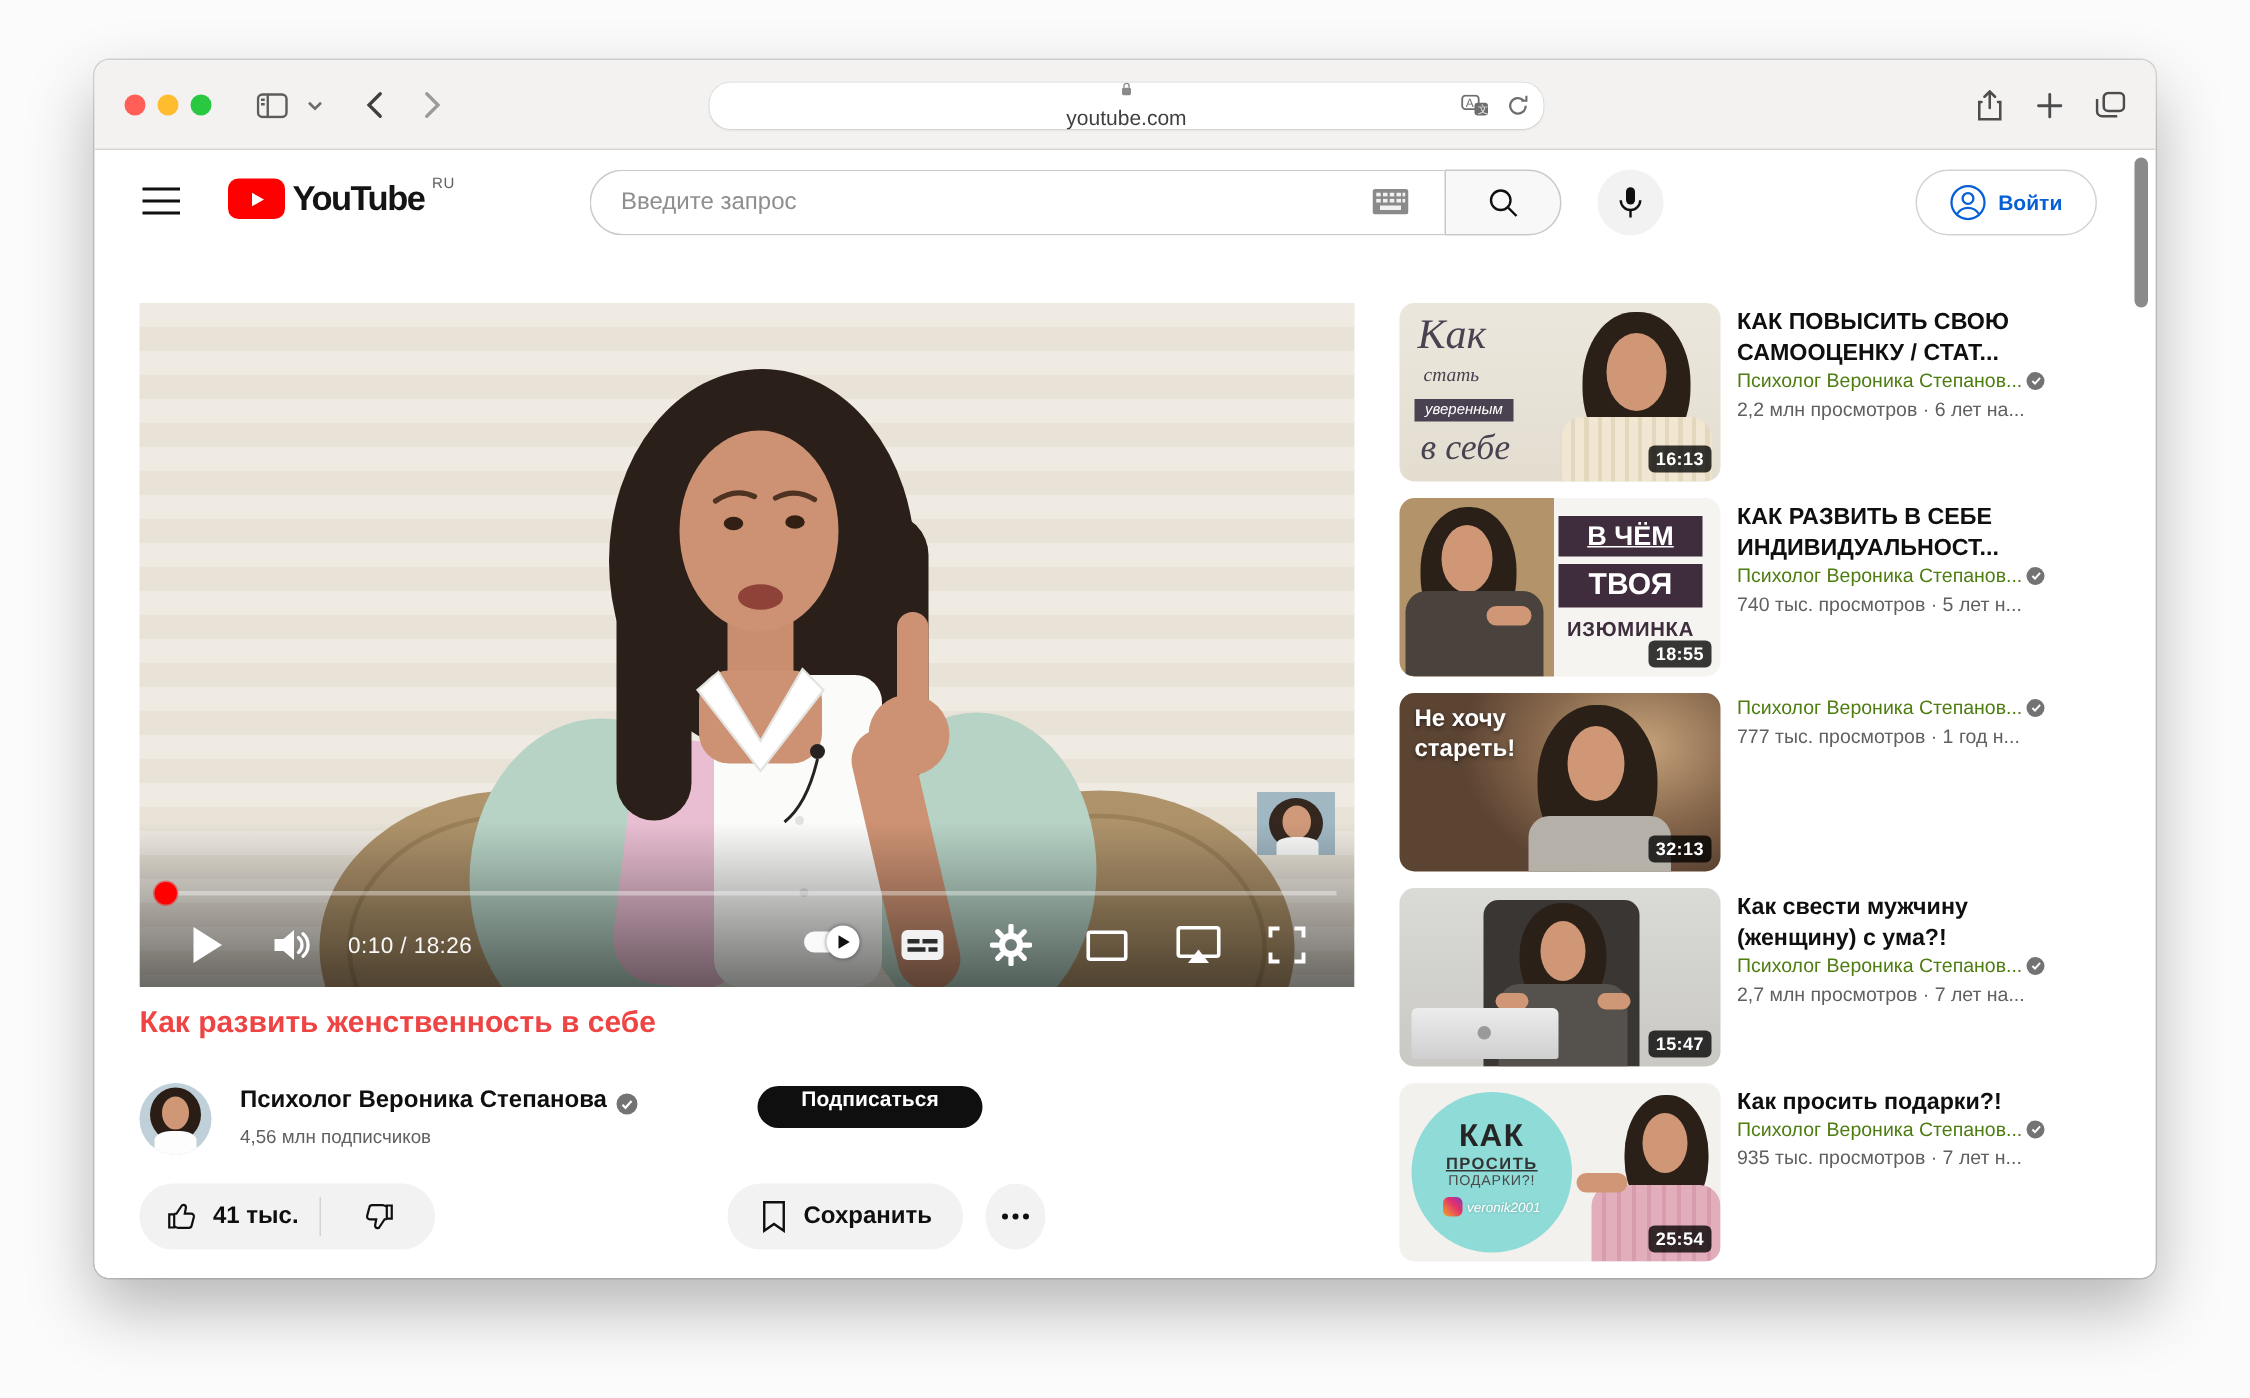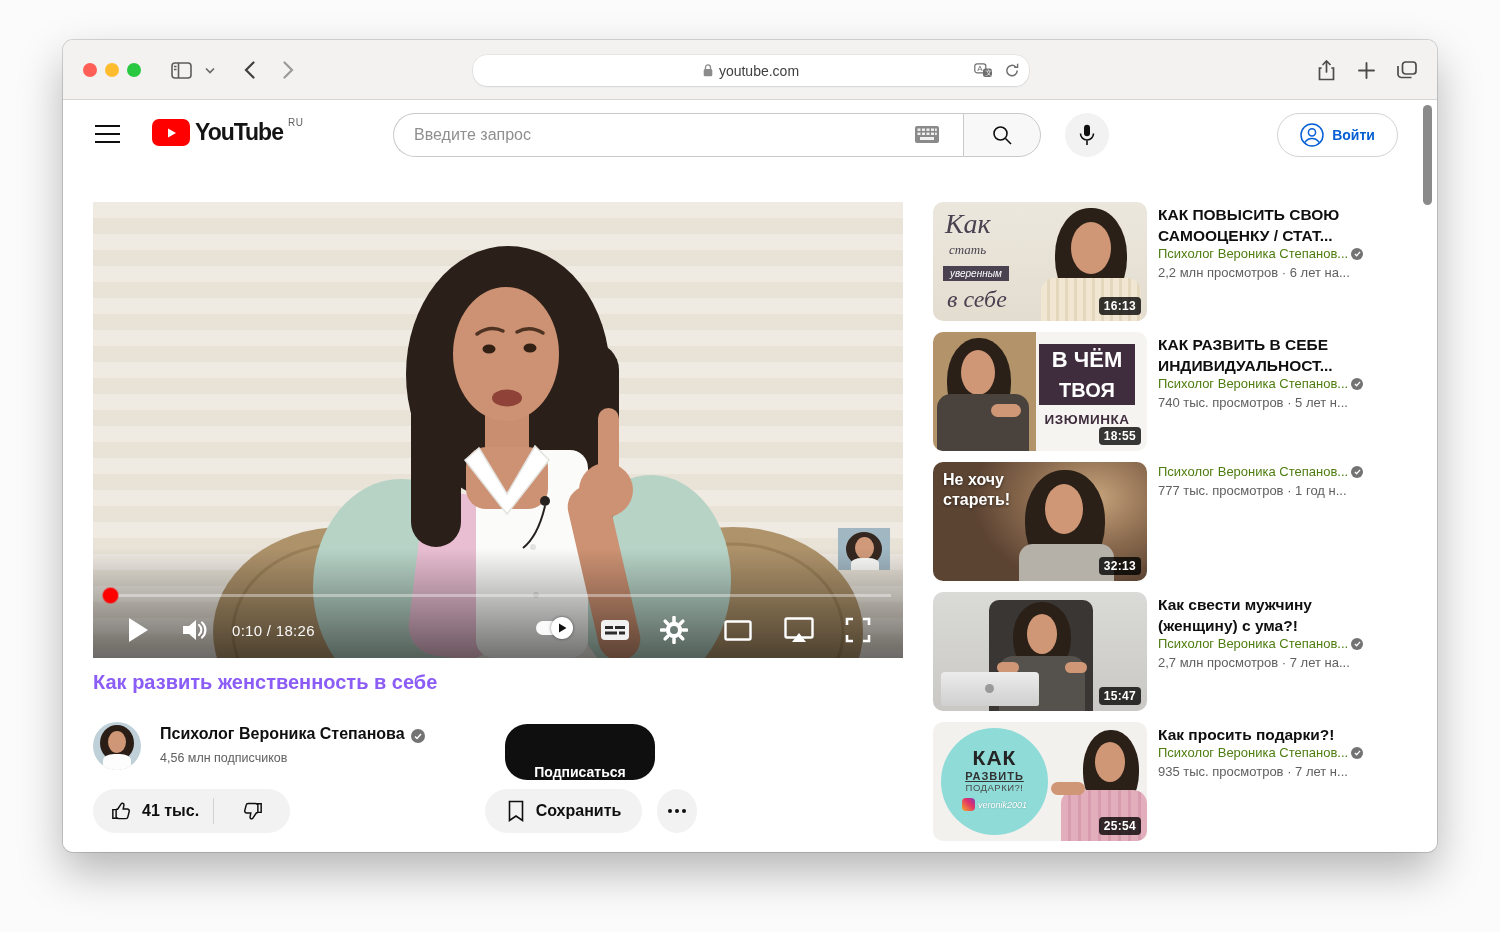--- a/index.html
+++ b/index.html
@@ -13,21 +13,21 @@
 
   .toolbar { position:absolute; left:0; top:0; right:0; height:60px; background:#f3f2f1;
     border-bottom:1px solid #d7d6d5; }
   .tl { position:absolute; top:23px; width:14px; height:14px; border-radius:50%; }
   .tl.red { left:20px; background:#ff5f57; }
   .tl.yellow { left:42px; background:#febc2e; }
   .tl.green { left:64px; background:#28c840; }
   .tb-ic { position:absolute; top:16px; width:28px; height:28px; display:flex; align-items:center; justify-content:center; color:#5c5c5c; }
   .urlbar { position:absolute; left:410px; top:15px; width:556px; height:31px; background:#fff;
     border-radius:14px; box-shadow:0 0 0 .5px rgba(0,0,0,.10), 0 1px 2px rgba(0,0,0,.07);
-    display:flex; align-items:center; justify-content:center; gap:6px; color:#3f3f3f; font-size:14px; }
+    display:flex; align-items:center; justify-content:center; gap:6px; color:#3f3f3f; font-size:14px;flex-direction:column; }
   .urlbar .side-ic { position:absolute; right:10px; top:0; height:31px; display:flex; gap:12px; align-items:center; color:#6d6d6d; }
 
   
   .page { position:absolute; left:0; top:61px; width:1374px; height:751px; background:#fff; }
 
   
   .hamburger { position:absolute; left:32px; top:24px; width:25px; height:18px; cursor:pointer; }
   .hamburger i { display:block; height:2px; background:#0f0f0f; margin-bottom:6px; }
   .logo { position:absolute; left:89px; top:18px; display:flex; align-items:flex-start; gap:5px; cursor:pointer; }
   .logo-badge { width:38px; height:27px; background:#ff0000; border-radius:7px; display:flex; align-items:center; justify-content:center; }
@@ -57,29 +57,29 @@
     background:linear-gradient(180deg, rgba(0,0,0,0) 0%, rgba(0,0,0,.55) 100%); }
   .progress { position:absolute; left:12px; right:12px; top:392px; height:3px; background:rgba(255,255,255,.38); }
   .progress .dot { position:absolute; left:-2px; top:-6px; width:15px; height:15px; border-radius:50%; background:#f00; box-shadow:0 0 0 1px rgba(255,0,0,.4); }
   .ctl { position:absolute; display:flex; align-items:center; justify-content:center; color:#fff; cursor:pointer; }
   .time { position:absolute; left:139px; top:413px; height:30px; display:flex; align-items:center;
     color:rgba(255,255,255,.96); font-size:15px; letter-spacing:.3px; }
   .autoplay { position:absolute; left:443px; top:419px; width:34px; height:14px; background:rgba(255,255,255,.95); border-radius:7px; cursor:pointer; }
   .autoplay .knob { position:absolute; right:-3px; top:-4px; width:22px; height:22px; border-radius:50%; background:#fff; box-shadow:0 0 3px rgba(0,0,0,.5); display:flex; align-items:center; justify-content:center; }
 
   
-  .vtitle { position:absolute; left:30px; top:570px; font-size:20px; font-weight:700; color:#8b5cf6; }
+  .vtitle { position:absolute; left:30px; top:570px; font-size:20px; font-weight:700; color:#ef4444; }
   .avatar { position:absolute; left:30px; top:621px; width:48px; height:48px; border-radius:50%; overflow:hidden; background:#bfd0d8; cursor:pointer; }
   .mini-h { position:absolute; background:#2a1d16; border-radius:50%; }
   .mini-f { position:absolute; background:#cf9776; border-radius:50%; }
   .mini-b { position:absolute; background:#fdfdfd; border-radius:40% 40% 0 0; }
   .ch-name { position:absolute; left:97px; top:624px; font-size:16px; font-weight:700; color:#0f0f0f; display:flex; align-items:flex-end; gap:6px; cursor:pointer; }
   .ch-subs { position:absolute; left:97px; top:650px; font-size:12.5px; color:#606060; }
-  .subscribe { position:absolute; left:442px; top:623px; width:150px; height:56px; background:#0f0f0f;
-    border-radius:22px; color:#fff; font-size:14px; font-weight:700; display:flex; align-items:flex-end; justify-content:center; cursor:pointer; }
+  .subscribe { position:absolute; left:442px; top:623px; width:150px; height:28px; background:#0f0f0f;
+    border-radius:22px; color:#fff; font-size:14px; font-weight:700; display:flex; align-items:flex-start; justify-content:center; cursor:pointer; }
 
   
   .pill { position:absolute; top:688px; height:44px; background:#f2f2f2; border-radius:22px;
     display:flex; align-items:center; color:#0f0f0f; font-size:16px; font-weight:700; cursor:pointer; }
   .pill svg { flex:none; }
   .like-group { left:30px; width:197px; }
   .like-seg { display:flex; align-items:center; gap:9px; padding:0 14px 0 18px; height:100%; }
   .divider { width:1px; height:26px; background:#d2d2d2; }
   .dislike-seg { flex:1; display:flex; align-items:center; justify-content:center; height:100%; }
   .share-pill { left:239px; width:170px; justify-content:center; gap:10px; }
@@ -99,21 +99,21 @@
   .sv-kebab { position:absolute; left:441px; top:6px; cursor:pointer; }
 
   
   .t1 { background:linear-gradient(180deg,#ece7dd 0%,#e3ddd0 100%); }
   .t1 .w1 { position:absolute; left:12px; top:6px;  font-family:"Liberation Serif",serif; font-style:italic; font-size:28px; color:#4a4250; }
   .t1 .w2 { position:absolute; left:16px; top:40px; font-family:"Liberation Serif",serif; font-style:italic; font-size:13px; color:#4a4250; }
   .t1 .w3 { position:absolute; left:10px; top:64px; background:#4a4250; color:#fff; font-size:10px; padding:2px 7px; font-style:italic; }
   .t1 .w4 { position:absolute; left:14px; top:84px; font-family:"Liberation Serif",serif; font-style:italic; font-size:24px; color:#4a4250; }
   .t2 { background:linear-gradient(90deg,#b3946a 0 48%, #f6f4f1 48% 100%); }
   .t2 .b1,.t2 .b2 { position:absolute; left:106px; background:#3f2d3d; color:#fff; font-weight:700; text-align:center; }
-  .t2 .b1 { top:12px; width:96px; font-size:22px; padding:3px 0; }
+  .t2 .b1 { top:12px; width:96px; font-size:18px; padding:3px 0;text-decoration:underline; }
   .t2 .b2 { top:44px; width:96px; font-size:20px; padding:3px 0; }
   .t2 .b3 { position:absolute; left:106px; top:80px; width:96px; color:#3f2d3d; font-weight:700; font-size:13.5px; text-align:center; letter-spacing:.5px; }
   .t3 { background:radial-gradient(120px 90px at 75% 30%, #c7a47c 0%, #8a6a4e 55%, #5c4433 100%); }
   .t3 .cap { position:absolute; left:10px; top:8px; color:#fff; font-weight:700; font-size:16px; line-height:20px; text-shadow:0 1px 3px rgba(0,0,0,.5); }
   .t4 { background:linear-gradient(180deg,#dadad6 0%,#c9c8c4 100%); }
   .t5 { background:#f3f1ee; }
   .t5 .circle { position:absolute; left:8px; top:6px; width:107px; height:107px; border-radius:50%; background:#8edbd7; text-align:center; }
   .t5 .c1 { margin-top:18px; font-size:21px; font-weight:700; color:#252525; letter-spacing:1px; }
   .t5 .c2 { font-size:11px; font-weight:700; color:#333; text-decoration:underline; letter-spacing:1px; }
   .t5 .c3 { font-size:9.5px; color:#4a4a4a; letter-spacing:.5px; }
@@ -520,21 +520,21 @@
     </div>
 
     <div class="sv" style="top:621px">
       <div class="sv-thumb t5">
         <span class="ph" style="left:150px;top:8px;width:56px;height:82px;"></span>
         <span class="pf" style="left:162px;top:20px;width:30px;height:40px;"></span>
         <span class="pb" style="left:128px;top:68px;width:86px;height:51px;background:repeating-linear-gradient(90deg,#e3aebc 0 7px,#d79cae 7px 10px);"></span>
         <span class="pf" style="left:118px;top:60px;width:34px;height:13px;border-radius:8px;"></span>
         <div class="circle">
           <div class="c1">КАК</div>
-          <div class="c2">РАЗВИТЬ</div>
+          <div class="c2">ПРОСИТЬ</div>
           <div class="c3">ПОДАРКИ?!</div>
           <div class="insta">
             <span class="ig"></span>
             <span class="handle">veronik2001</span>
           </div>
         </div>
         <span class="dur">25:54</span>
       </div>
       <div class="sv-txt">
         <div class="sv-title">Как  просить подарки?!</div>

